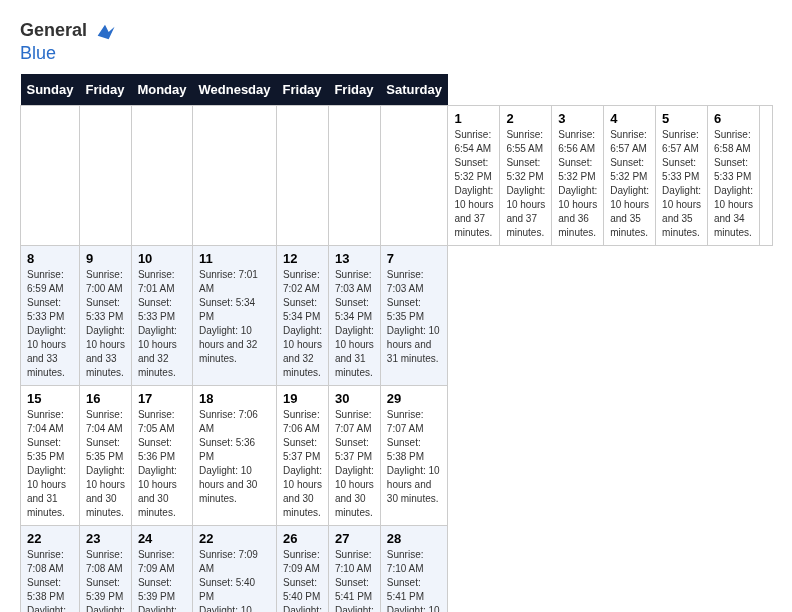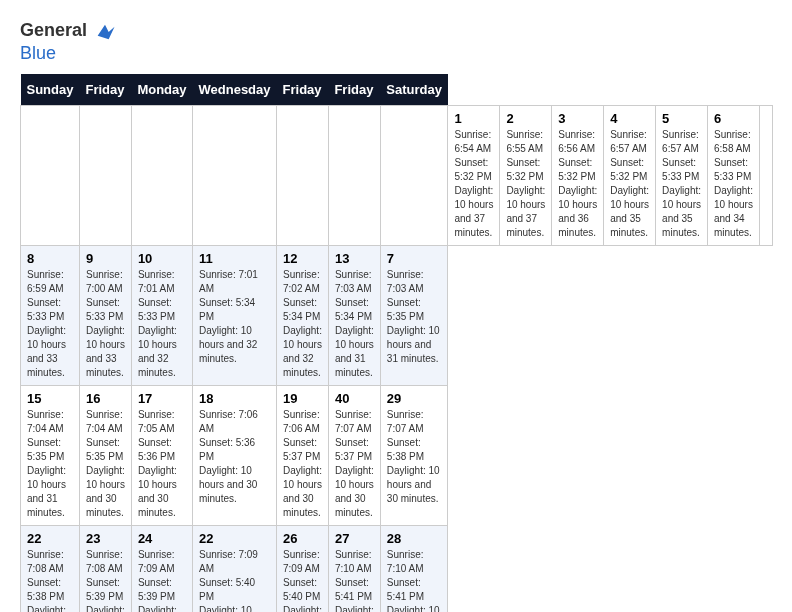--- a/index.html
+++ b/index.html
@@ -184,21 +184,21 @@
         </td>
         <td>
           <span class="day-num">18</span>
           <div class="day-info">Sunrise: 7:06 AM<br>Sunset: 5:36 PM<br>Daylight: 10 hours and 30 minutes.</div>
         </td>
         <td>
           <span class="day-num">19</span>
           <div class="day-info">Sunrise: 7:06 AM<br>Sunset: 5:37 PM<br>Daylight: 10 hours and 30 minutes.</div>
         </td>
         <td>
-          <span class="day-num">40</span>
+          <span class="day-num">30</span>
           <div class="day-info">Sunrise: 7:07 AM<br>Sunset: 5:37 PM<br>Daylight: 10 hours and 30 minutes.</div>
         </td>
         <td>
           <span class="day-num">29</span>
           <div class="day-info">Sunrise: 7:07 AM<br>Sunset: 5:38 PM<br>Daylight: 10 hours and 30 minutes.</div>
         </td>
       </tr>
       <tr class="row-alt">
         <td>
           <span class="day-num">22</span>

